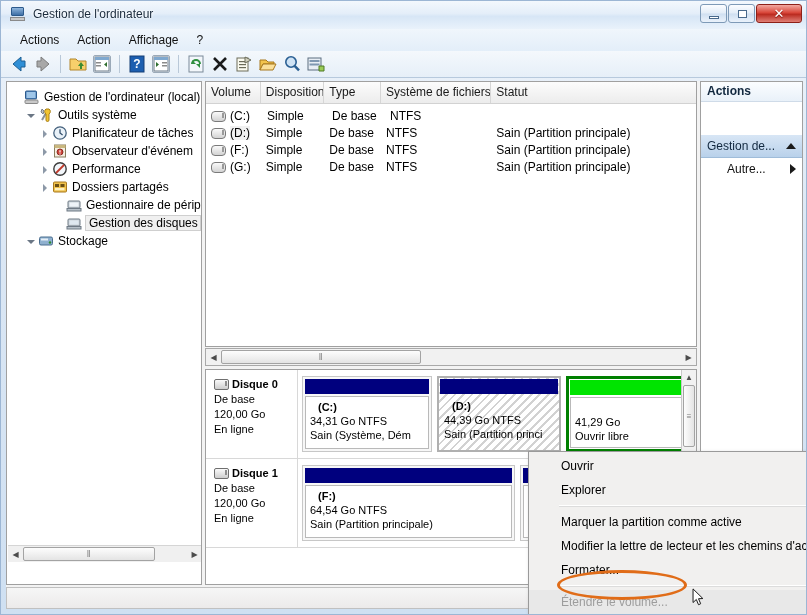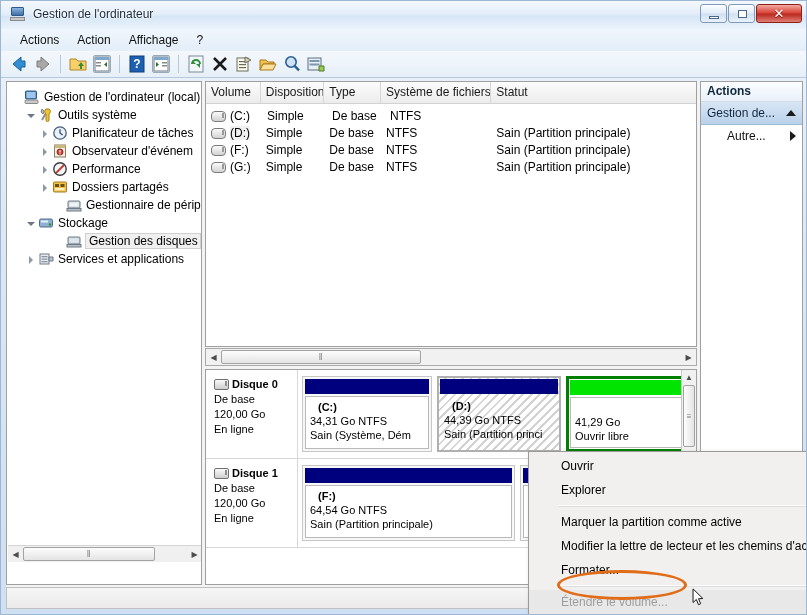--- a/index.html
+++ b/index.html
@@ -153,21 +153,21 @@
     background:#fff;border:1px solid #a0a0a0;box-sizing:border-box;overflow:hidden;
   }
   .act-title{
     height:20px;background:linear-gradient(180deg,#fbfdff,#e9f1f9);
     border-bottom:1px solid #cfdbe8;font-weight:bold;font-size:12px;
     padding:2px 0 0 6px;box-sizing:border-box;color:#12283f;
   }
   .act-group{
     height:22px;background:linear-gradient(180deg,#d8e6f5,#b9d1ea);
     border-bottom:1px solid #9fbcd9;display:flex;align-items:center;
-    padding:0 6px;font-size:12px;color:#12283f;justify-content:space-between;
+    padding:0 6px;font-size:12px;color:#12283f;justify-content:space-between;margin-top:33px;
   }
   .act-item{
     height:22px;display:flex;align-items:center;justify-content:space-between;
     padding:0 6px 0 26px;font-size:12px;color:#111;
   }
   .caret-up{width:0;height:0;border-left:5px solid transparent;border-right:5px solid transparent;border-bottom:6px solid #1a1a1a;}
   .caret-right{width:0;height:0;border-top:5px solid transparent;border-bottom:5px solid transparent;border-left:6px solid #1a1a1a;}
   
   .statusbar{
     position:absolute;left:5px;top:586px;width:797px;height:22px;
@@ -402,57 +402,44 @@
           <span class="tico">
             <svg width="16" height="16" viewBox="0 0 16 16">
                 <rect x="2" y="4" width="12" height="7" rx="1" fill="#cfd6dd" stroke="#6f7a85"></rect>
                 <rect x="3.5" y="5.5" width="9" height="4" fill="#eef3f8"></rect>
                 <rect x="1" y="11.5" width="14" height="2.5" fill="#b6bfc8" stroke="#6f7a85"></rect>
               </svg>
           </span>
           <span class="tlabel">Gestionnaire de périph</span>
         </div>
 
+        <div class="tnode sel" style="padding-left:42px">
+          <span class="twist"></span>
+          <span class="tico">
+            <svg width="16" height="16" viewBox="0 0 16 16">
+                <rect x="2" y="4" width="12" height="7" rx="1" fill="#cfd6dd" stroke="#6f7a85"></rect>
+                <rect x="3.5" y="5.5" width="9" height="4" fill="#dfe8f0"></rect>
+                <rect x="1" y="11.5" width="14" height="2.5" fill="#b6bfc8" stroke="#6f7a85"></rect>
+              </svg>
+          </span>
+          <span class="tlabel">Gestion des disques</span>
+        </div>
+
         <div class="tnode" style="padding-left:14px">
           <span class="twist open"></span>
           <span class="tico">
             <svg width="16" height="16" viewBox="0 0 16 16">
                 <rect x="1.5" y="4" width="13" height="8" rx="1.5" fill="#8fb0cf" stroke="#4b6e8f"></rect>
                 <rect x="3" y="5.5" width="7" height="2" fill="#e6eff7"></rect>
                 <circle cx="12" cy="9.5" r="1.2" fill="#2e8b2e"></circle>
               </svg>
           </span>
           <span class="tlabel">Stockage</span>
         </div>
 
-        <div class="tnode sel" style="padding-left:42px">
-          <span class="twist"></span>
-          <span class="tico">
-            <svg width="16" height="16" viewBox="0 0 16 16">
-                <rect x="2" y="4" width="12" height="7" rx="1" fill="#cfd6dd" stroke="#6f7a85"></rect>
-                <rect x="3.5" y="5.5" width="9" height="4" fill="#dfe8f0"></rect>
-                <rect x="1" y="11.5" width="14" height="2.5" fill="#b6bfc8" stroke="#6f7a85"></rect>
-              </svg>
-          </span>
-          <span class="tlabel">Gestion des disques</span>
-        </div>
-
-        <div class="tnode" style="padding-left:14px">
-          <span class="twist closed"></span>
-          <span class="tico">
-            <svg width="16" height="16" viewBox="0 0 16 16">
-                <rect x="2" y="3" width="9" height="10" fill="#e7ecf1" stroke="#6f7a85"></rect>
-                <rect x="3.5" y="5" width="6" height="1.3" fill="#8a96a2"></rect>
-                <rect x="3.5" y="7.5" width="6" height="1.3" fill="#8a96a2"></rect>
-                <rect x="3.5" y="10" width="6" height="1.3" fill="#8a96a2"></rect>
-                <path d="M11 6 l4 0 l0 4 l-4 0 Z" fill="#b9c4cf" stroke="#6f7a85"></path>
-              </svg>
-          </span>
-          <span class="tlabel">Services et applications</span>
-        </div>
 
       </div>
 
       <div class="tree-hsb">
         <div style="display:flex;align-items:center;height:16px;">
           <div class="sb-arrow">◀</div>
           <div class="sb-thumb" style="width:132px;">‖</div>
           <div style="flex:1"></div>
           <div class="sb-arrow">▶</div>
         </div>

